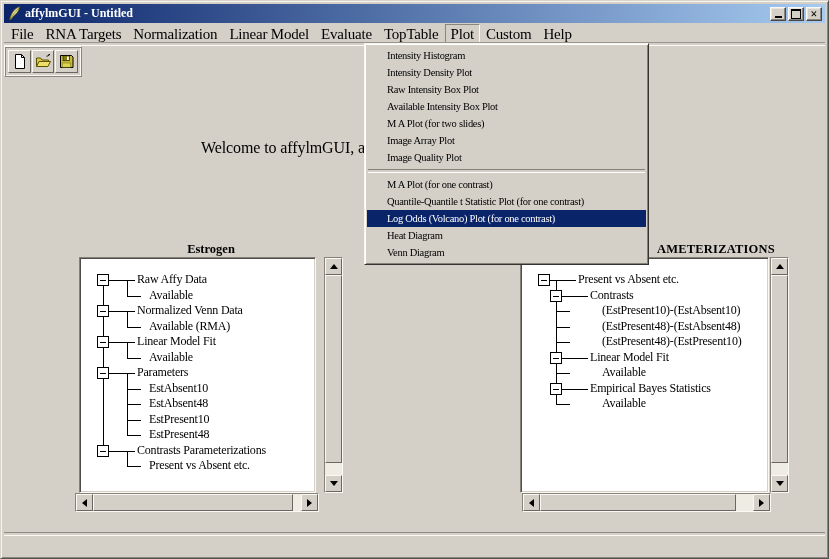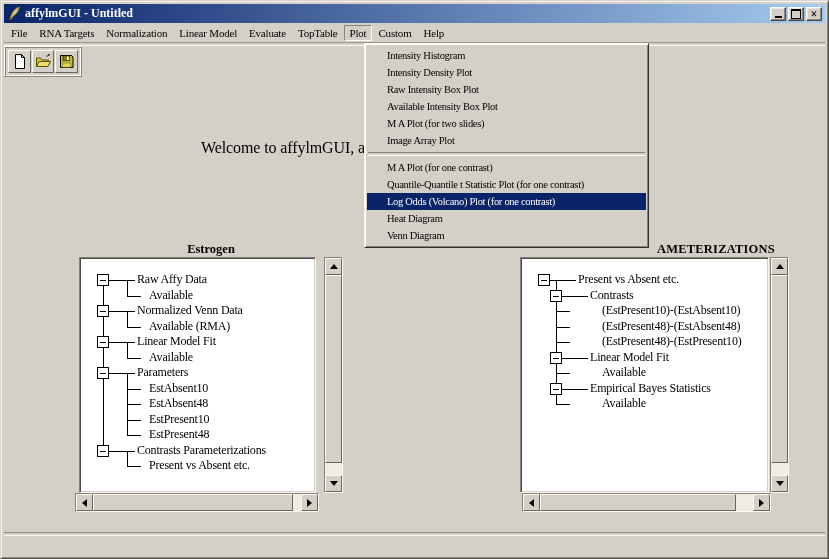--- a/index.html
+++ b/index.html
@@ -15,22 +15,22 @@
     color:#fff;font-weight:bold;font-size:12px;padding-left:2px;}
   .feather{width:16px;height:16px;margin-right:3px;display:flex;align-items:center;justify-content:center;}
   .winbtns{margin-left:auto;display:flex;gap:2px;padding-right:3px;align-items:center;}
   .winbtn{width:16px;height:14px;background:#d4d0c8;border:1px solid;padding:0;
     border-color:#fbf9f4 #4a4641 #4a4641 #fbf9f4;box-shadow:inset -1px -1px 0 #8a867e,inset 1px 1px 0 #e9e6df;
     display:flex;align-items:center;justify-content:center;font-family:inherit;}
   .glyph-min{width:7px;height:2px;background:#000;margin-top:7px;}
   .glyph-max{width:8px;height:7px;border:1px solid #000;border-top:2px solid #000;}
   .glyph-close{font-size:12px;font-weight:bold;line-height:10px;color:#000;}
   
-  .menubar{position:absolute;top:23px;left:3px;right:3px;height:18px;display:flex;align-items:center;
-    font-size:11px;letter-spacing:-0.2px;padding-left:1px;}
+  .menubar{position:absolute;top:23px;left:3px;right:3px;height:18px;display:flex;align-items:flex-start;
+    font-size:15px;letter-spacing:-0.2px;padding-left:1px;}
   .mb-item{padding:2px 6px;}
   .mb-item.active{border:1px solid;border-color:#8a867e #fbf9f4 #fbf9f4 #8a867e;padding:1px 5px;}
   .menubar-divider{position:absolute;top:41px;left:3px;right:3px;height:2px;
     border-top:1px solid #9a968e;border-bottom:1px solid #fbf9f4;}
   
   .toolbar{position:absolute;top:45px;left:3px;width:78px;height:31px;box-sizing:border-box;
     border:1px solid;border-color:#fbf9f4 #8a867e #8a867e #fbf9f4;
     box-shadow:inset 1px 1px 0 #8a867e, inset -1px -1px 0 #fbf9f4;
     display:flex;align-items:center;padding:3px;gap:1px;}
   .tb-btn{width:23px;height:23px;background:#d4d0c8;border:1px solid;padding:0;
@@ -277,20 +277,21 @@
   </div>
 
   <div class="plot-menu">
     <div id="plot-menu-items">
         <div class="menu-item">Intensity Histogram</div>
         <div class="menu-item">Intensity Density Plot</div>
         <div class="menu-item">Raw Intensity Box Plot</div>
         <div class="menu-item">Available Intensity Box Plot</div>
         <div class="menu-item">M A Plot (for two slides)</div>
         <div class="menu-item">Image Array Plot</div>
+        <div class="menu-item">Image Quality Plot</div>
         <div class="menu-sep"></div>
         <div class="menu-item">M A Plot (for one contrast)</div>
         <div class="menu-item">Quantile-Quantile t Statistic Plot (for one contrast)</div>
         <div class="menu-item hl" style="background: rgb(10, 36, 106);">Log Odds (Volcano) Plot (for one contrast)</div>
         <div class="menu-item">Heat Diagram</div>
         <div class="menu-item">Venn Diagram</div>
       </div>
   </div>
 
   <div class="status-divider"></div>

